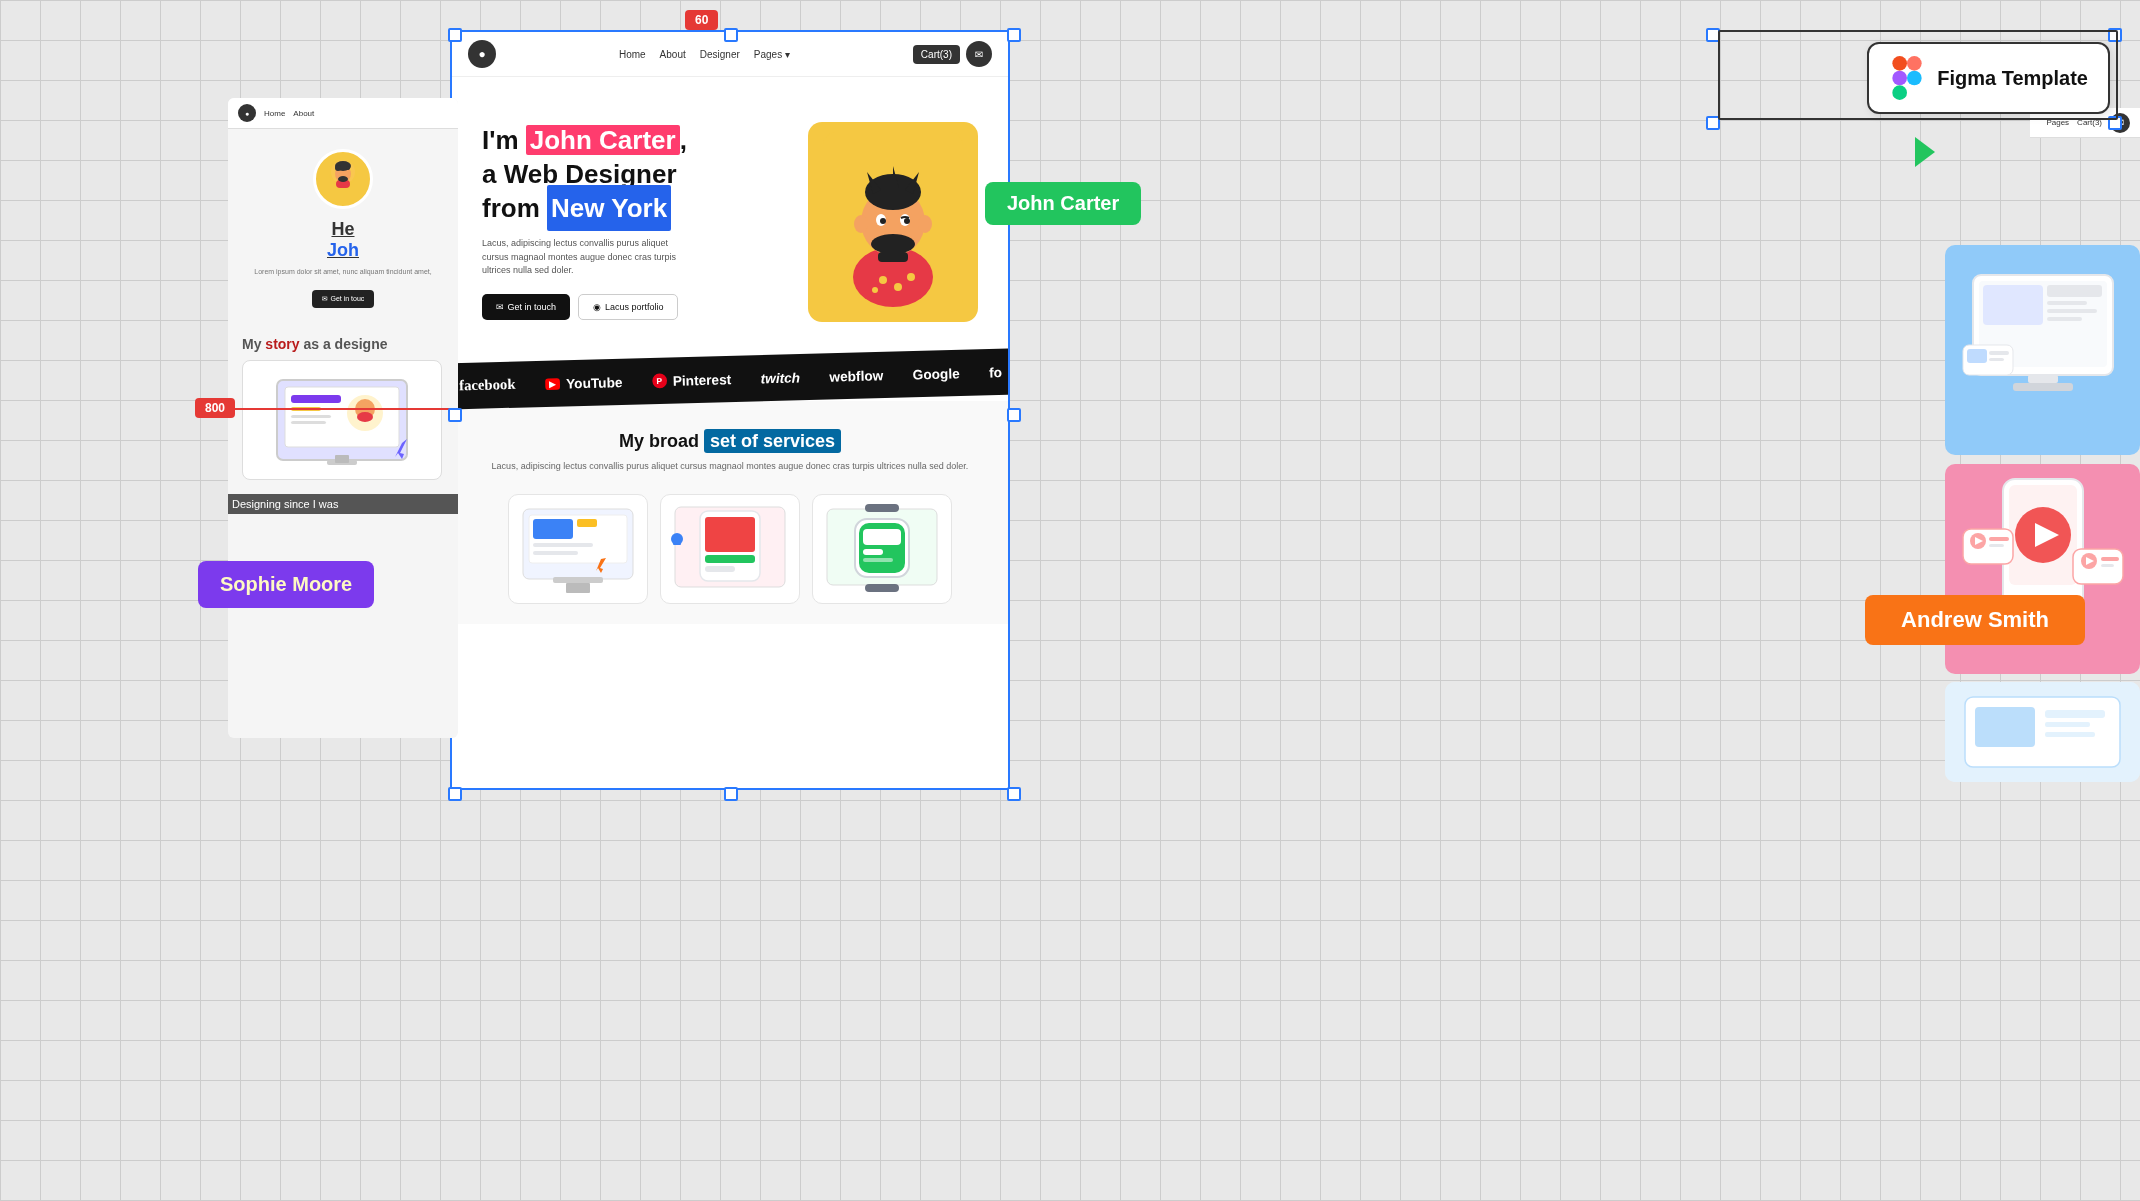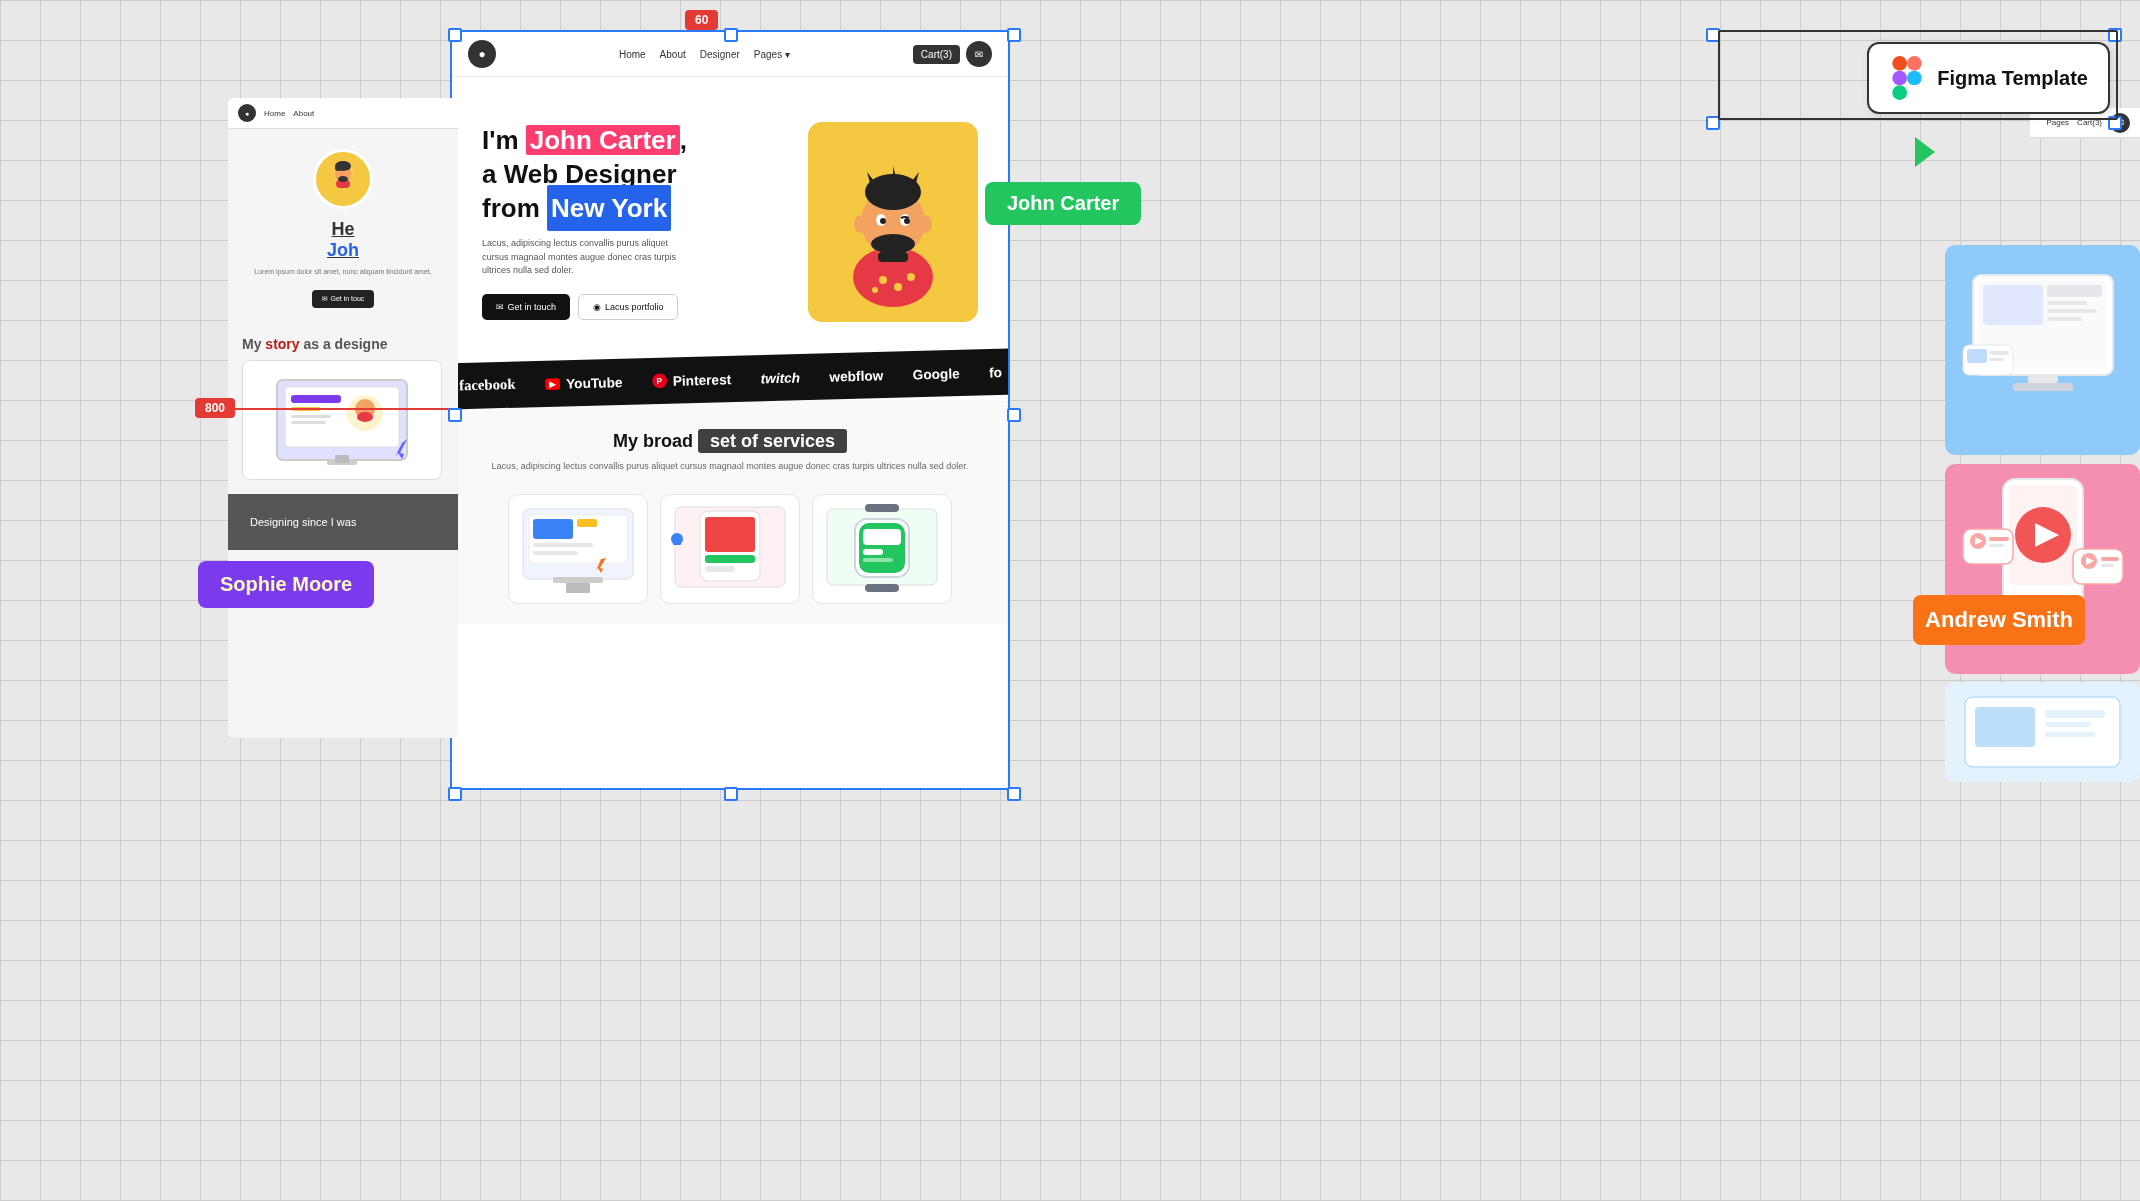--- a/index.html
+++ b/index.html
@@ -244,21 +244,21 @@
     }
     .story-card {
       background: #fff; border: 1px solid #ddd; border-radius: 8px;
       width: 200px; height: 120px; display: flex; align-items: center; justify-content: center;
       position: relative;
     }
 
     
     .secondary-bottom {
       background: #555; color: #fff;
-      padding: 22px; font-size: 11px; font-weight: 500;
+      padding: 4px; font-size: 11px; font-weight: 500;
     }
 
     
     .right-frame-top {
       position: absolute;
       right: 0;
       top: 245px;
       width: 195px;
       height: 210px;
       background: #90caf9;
@@ -331,21 +331,21 @@
     }
 
     
     .andrew-smith-label {
       position: absolute;
       right: 55px;
       top: 595px;
       background: #f97316;
       color: #fff;
       font-size: 22px; font-weight: 700;
-      padding: 12px 12px;
+      padding: 12px 36px;
       border-radius: 8px;
       z-index: 250;
     }
 
     
     .green-arrow {
       position: absolute;
       right: 195px;
       top: 132px;
       z-index: 400;
@@ -558,21 +558,21 @@
     <div class="brand-item brand-google">
       <span>Google</span>
     </div>
     <div class="brand-item">
       <span>fo</span>
     </div>
   </div>
 
   <div class="services-section">
     <div class="services-title">
-      <span>My broad </span><span class="highlight-pink" style="background:#404040; color:#fff; padding: 2px 12px; border-radius: 3px;">set of services</span>
+      <span>My broad </span><span class="highlight-pink" style="background:#0369a1; color:#fff; padding: 2px 6px; border-radius: 3px;">set of services</span>
     </div>
     <div class="services-description">Lacus, adipiscing lectus convallis purus aliquet cursus magnaol montes augue donec cras turpis ultrices nulla sed doler.</div>
     <div class="services-cards">
 
       <div class="service-card">
         <svg width="130" height="100" viewBox="0 0 130 100">
           <rect x="10" y="10" width="110" height="70" rx="6" fill="#f0f4ff" stroke="#ddd" stroke-width="1"></rect>
           <rect x="16" y="16" width="98" height="48" rx="3" fill="#fff" stroke="#eee"></rect>
           <rect x="20" y="20" width="40" height="20" rx="3" fill="#3b82f6"></rect>
           <rect x="64" y="20" width="20" height="8" rx="2" fill="#fbbf24"></rect>

